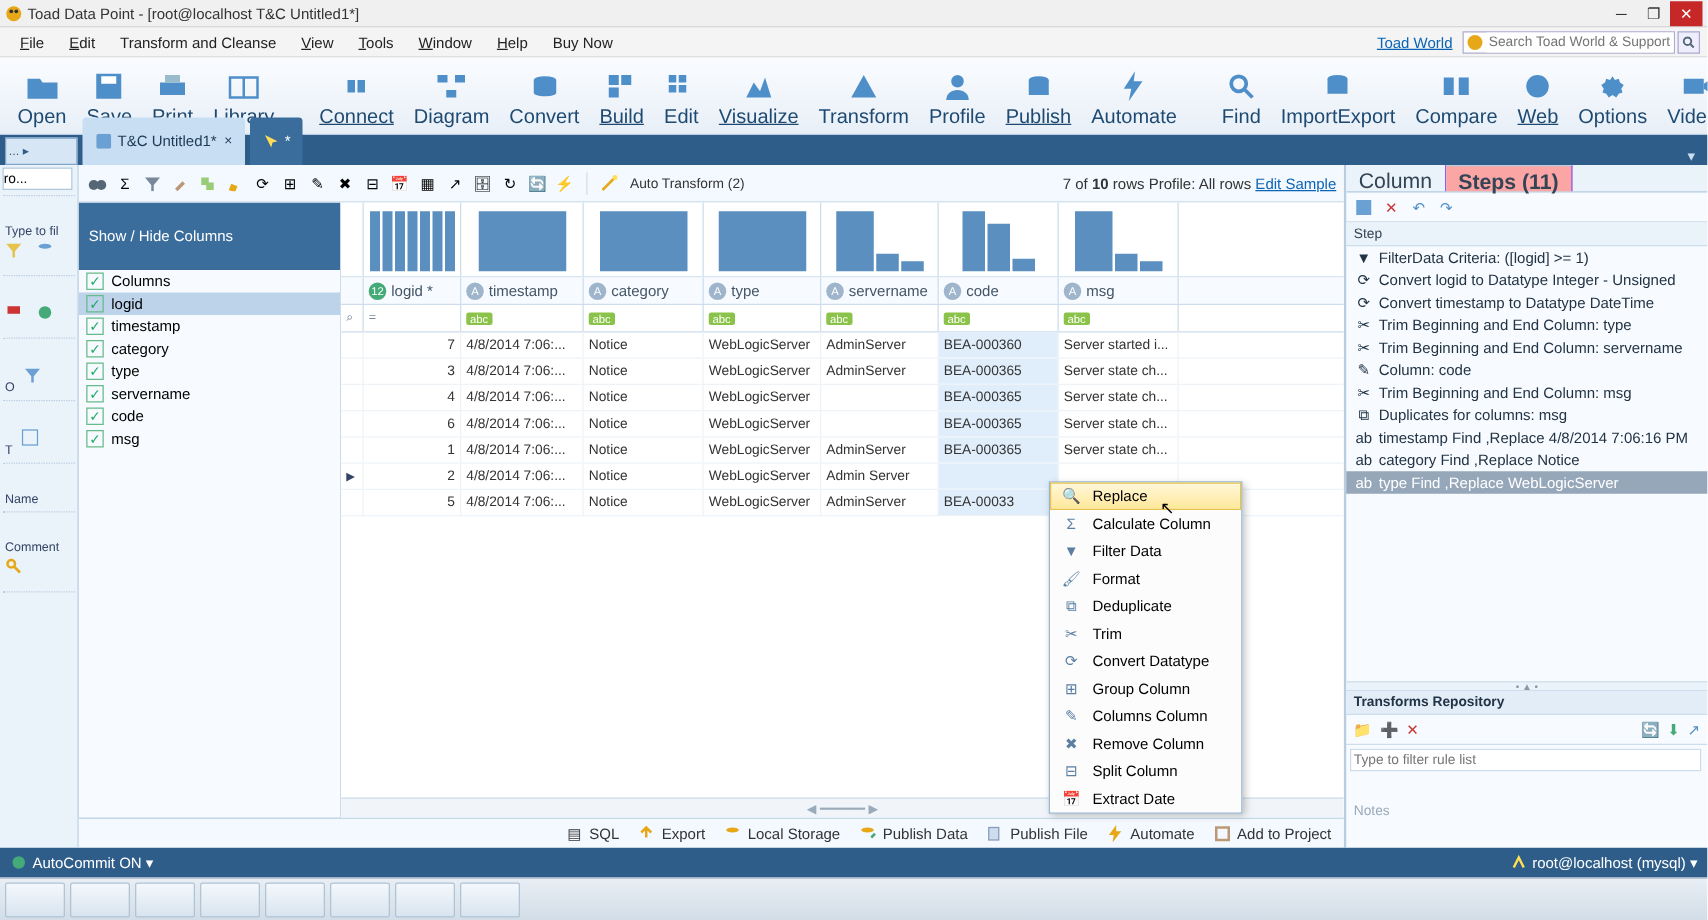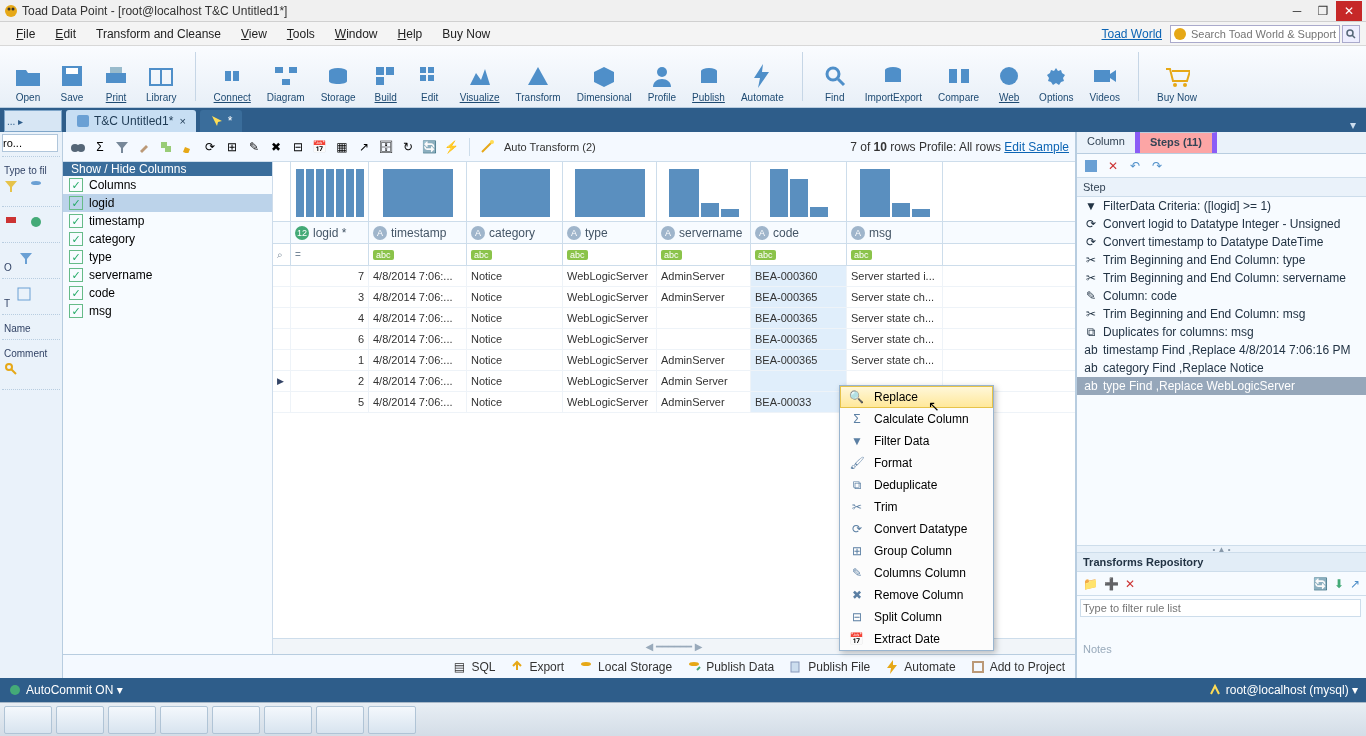--- a/index.html
+++ b/index.html
@@ -23,50 +23,50 @@
 .menubar .search-wrap .sicon { width:18px; display:flex; align-items:center; justify-content:center; }
 .menubar .search-wrap input { border:0; width:150px; height:16px; font-size:11px; padding:0 2px; outline:none; }
 .menubar .search-go { width:18px; height:18px; border:1px solid #aac; background:#eef; margin-left:2px; display:flex; align-items:center; justify-content:center; }
 
 
 .ribbon { height:62px; background:linear-gradient(#fafcff,#e8eff7); border-bottom:1px solid #b8cde0; display:flex; padding:2px 6px; }
 .ribbon .rgroup { display:flex; }
 .ribbon .rsep { width:1px; background:#c6d6e6; margin:4px 10px; }
 .ribbon .rbtn { display:flex; flex-direction:column; align-items:center; justify-content:flex-end; padding:2px 8px; cursor:pointer; color:#1e4a72; }
 .ribbon .rbtn .ricon { width:28px; height:28px; display:flex; align-items:center; justify-content:center; margin-bottom:2px; }
-.ribbon .rbtn .rlabel { font-size:10px; white-space:nowrap; }
+.ribbon .rbtn .rlabel { font-size:16px; white-space:nowrap; }
 
 
 .tabstrip { height:24px; background:#2e5d8a; display:flex; align-items:flex-end; padding:0 4px; }
 .tabstrip .side-collapsed { width:58px; height:22px; background:#d7e6f4; border:1px solid #7fa6c9; margin-right:4px; display:flex; align-items:center; font-size:10px; color:#2e5d8a; padding:0 2px; }
-.tabstrip .doc-tab { height:22px; display:flex; align-items:center; padding:0 10px; color:#fff; font-size:11px; cursor:pointer; background:#3a6d9b; border-top-left-radius:3px; border-top-right-radius:3px; margin-right:4px; position:relative; }
+.tabstrip .doc-tab { height:38px; display:flex; align-items:center; padding:0 10px; color:#fff; font-size:11px; cursor:pointer; background:#3a6d9b; border-top-left-radius:3px; border-top-right-radius:3px; margin-right:4px; position:relative; }
 .tabstrip .doc-tab.active { background:#c7def3; color:#1e3a54; }
 .tabstrip .doc-tab .tabicon { width:14px; height:14px; margin-right:4px; display:flex; align-items:center; justify-content:center; }
 .tabstrip .doc-tab .xclose { margin-left:6px; font-size:11px; }
 .tabstrip .chev { margin-left:auto; color:#cde; padding:0 6px; }
 
 
 .main { display:flex; height:546px; }
-.leftrail { width:63px; border-right:1px solid #b8cde0; background:#eaf2fa; display:flex; flex-direction:column; padding:2px; gap:6px; }
+.leftrail { width:63px; border-right:1px solid #b8cde0; background:#eaf2fa; display:flex; flex-direction:column; padding:2px; gap:20px; }
 .leftrail .sec { border-bottom:1px dotted #b8cde0; padding-bottom:4px; }
 .leftrail .mini { width:18px; height:18px; margin:2px; display:inline-block; }
 .leftrail input { width:56px; height:18px; border:1px solid #b0c6db; font-size:11px; }
 .leftrail .lbl { font-size:10px; color:#346; padding:2px; }
 
 
 .center { flex:1; display:flex; flex-direction:column; border-right:1px solid #b8cde0; }
 .toolstrip { height:30px; background:#f4f9ff; border-bottom:1px solid #cdddeb; display:flex; align-items:center; padding:0 6px; gap:4px; }
 .toolstrip .tbtn { width:18px; height:18px; display:flex; align-items:center; justify-content:center; cursor:pointer; }
 .toolstrip .tlabel { font-size:11px; color:#333; margin-left:4px; }
 .toolstrip .tinfo { margin-left:auto; font-size:11px; color:#333; }
 .toolstrip .tinfo a { color:#0b64b4; text-decoration:underline; }
 
 .center-body { flex:1; display:flex; overflow:hidden; }
 .colpanel { width:210px; background:#f7fbff; border-right:1px solid #cddceb; display:flex; flex-direction:column; }
-.colpanel .hdr { background:#3a6d9b; color:#fff; padding:0 8px; font-size:12px; }
+.colpanel .hdr { background:#3a6d9b; color:#fff; padding:20px 8px; font-size:12px; }
 .colpanel input { border:1px solid #cddceb; margin:3px; padding:2px 4px; height:20px; }
 .colpanel .colitem { display:flex; align-items:center; padding:2px 6px; cursor:pointer; }
 .colpanel .colitem.selected { background:#bcd3ea; }
 .colpanel .colitem .chk { width:14px; height:14px; border:1px solid #6b8; margin-right:6px; display:flex; align-items:center; justify-content:center; }
 .colpanel .colitem .chk::after { content:"✓"; font-size:11px; color:#2a6; }
 
 .gridwrap { flex:1; display:flex; flex-direction:column; background:#fff; position:relative; }
 .sparkrow { height:60px; display:flex; border-bottom:1px solid #cdddeb; }
 .sparkrow .spcell { border-right:1px solid #cdddeb; display:flex; align-items:flex-end; justify-content:center; padding:4px; }
 .sparkrow .bars { display:flex; align-items:flex-end; gap:2px; height:50px; }
@@ -93,21 +93,21 @@
 
 .ctxmenu { position:absolute; left:839px; top:385px; width:155px; background:#fcfcfc; border:1px solid #9ab5cf; box-shadow:2px 2px 6px rgba(0,0,0,.25); z-index:50; }
 .ctxmenu .mi { display:flex; align-items:center; height:22px; padding:0 8px; cursor:pointer; }
 .ctxmenu .mi.hover { background:linear-gradient(#fff7d9,#ffe89a); border:1px solid #e6c34a; height:22px; padding:0 7px; }
 .ctxmenu .mi .micon { width:18px; height:16px; margin-right:8px; display:flex; align-items:center; justify-content:center; color:#5b7fa3; }
 .cursor-arrow { position:absolute; left:928px; top:398px; z-index:51; font-size:14px; color:#000; pointer-events:none; }
 
 
 .rightpanel { width:290px; background:#f7fbff; display:flex; flex-direction:column; border-left:1px solid #b8cde0; }
 .rightpanel .rtabs { height:22px; display:flex; border-bottom:1px solid #b8cde0; background:#eaf2fa; }
-.rightpanel .rtab { padding:3px 10px; border-right:5px solid #8b5cf6; cursor:pointer; font-size:11px; color:#345; }
+.rightpanel .rtab { padding:3px 10px; border-right:1px solid #8b5cf6; cursor:pointer; font-size:17px; color:#345; }
 .rightpanel .rtab.active { background:#fca5a5; border-top:1px solid #b8cde0; font-weight:bold;text-align:center; }
 .rightpanel .rtoolbar { height:24px; display:flex; align-items:center; gap:6px; padding:0 6px; border-bottom:1px solid #cdddeb; }
 .rightpanel .rtoolbar .rtb { width:16px; height:16px; display:flex; align-items:center; justify-content:center; cursor:pointer; }
 .rightpanel .listhdr { background:#eaf2fa; color:#345; padding:3px 6px; border-bottom:1px solid #cdddeb; font-size:11px; }
 .rightpanel .step { display:flex; align-items:center; padding:2px 6px; font-size:11px; color:#234; cursor:pointer; }
 .rightpanel .step.sel { background:#96a7ba; color:#fff; }
 .rightpanel .step .sicon { width:16px; height:14px; margin-right:4px; display:flex; align-items:center; justify-content:center; }
 .rightpanel .splitter { height:8px; background:#eaf2fa; border-top:1px solid #cdddeb; border-bottom:1px solid #cdddeb; display:flex; align-items:center; justify-content:center; color:#89a; font-size:8px; }
 .rightpanel .repohdr { background:#e2edf7; color:#234; padding:3px 6px; font-weight:bold; font-size:11px; border-bottom:1px solid #cdddeb; }
 .rightpanel .repotb { height:24px; display:flex; align-items:center; gap:6px; padding:0 6px; border-bottom:1px solid #cdddeb; }
@@ -237,21 +237,21 @@
         </span>
         <span class="rlabel">Diagram</span>
       </div>
     <div class="rbtn">
         <span class="ricon">
           <svg width="22" height="22">
             <ellipse cx="11" cy="6" rx="9" ry="3" fill="#4f8fc9"></ellipse>
             <path d="M2 6v10c0 2 4 3 9 3s9-1 9-3V6" fill="#4f8fc9"></path>
           </svg>
         </span>
-        <span class="rlabel">Storage</span>
+        <span class="rlabel">Convert</span>
       </div>
     <div class="rbtn">
         <span class="ricon">
           <svg width="24" height="22">
             <rect x="2" y="2" width="8" height="8" fill="#4f8fc9"></rect>
             <rect x="12" y="2" width="8" height="8" fill="#4f8fc9"></rect>
             <rect x="2" y="12" width="8" height="8" fill="#4f8fc9"></rect>
           </svg>
         </span>
         <span class="rlabel" style="text-decoration:underline">Build</span>
@@ -275,28 +275,20 @@
         </span>
         <span class="rlabel" style="text-decoration:underline">Visualize</span>
       </div>
     <div class="rbtn">
         <span class="ricon">
           <svg width="24" height="22">
             <polygon points="12,2 22,20 2,20" fill="#4f8fc9"></polygon>
           </svg>
         </span>
         <span class="rlabel">Transform</span>
-      </div>
-    <div class="rbtn">
-        <span class="ricon">
-          <svg width="24" height="22">
-            <polygon points="12,2 22,7 22,17 12,22 2,17 2,7" fill="#4f8fc9"></polygon>
-          </svg>
-        </span>
-        <span class="rlabel">Dimensional</span>
       </div>
     <div class="rbtn">
         <span class="ricon">
           <svg width="22" height="22">
             <circle cx="11" cy="7" r="5" fill="#4f8fc9"></circle>
             <path d="M2 22c0-5 4-8 9-8s9 3 9 8" fill="#4f8fc9"></path>
           </svg>
         </span>
         <span class="rlabel">Profile</span>
       </div>

